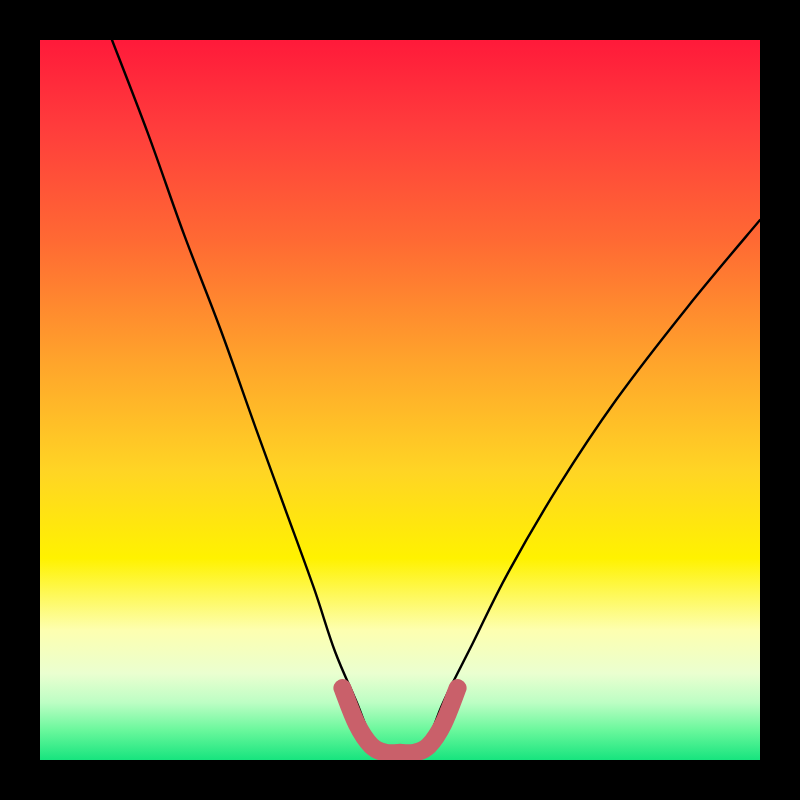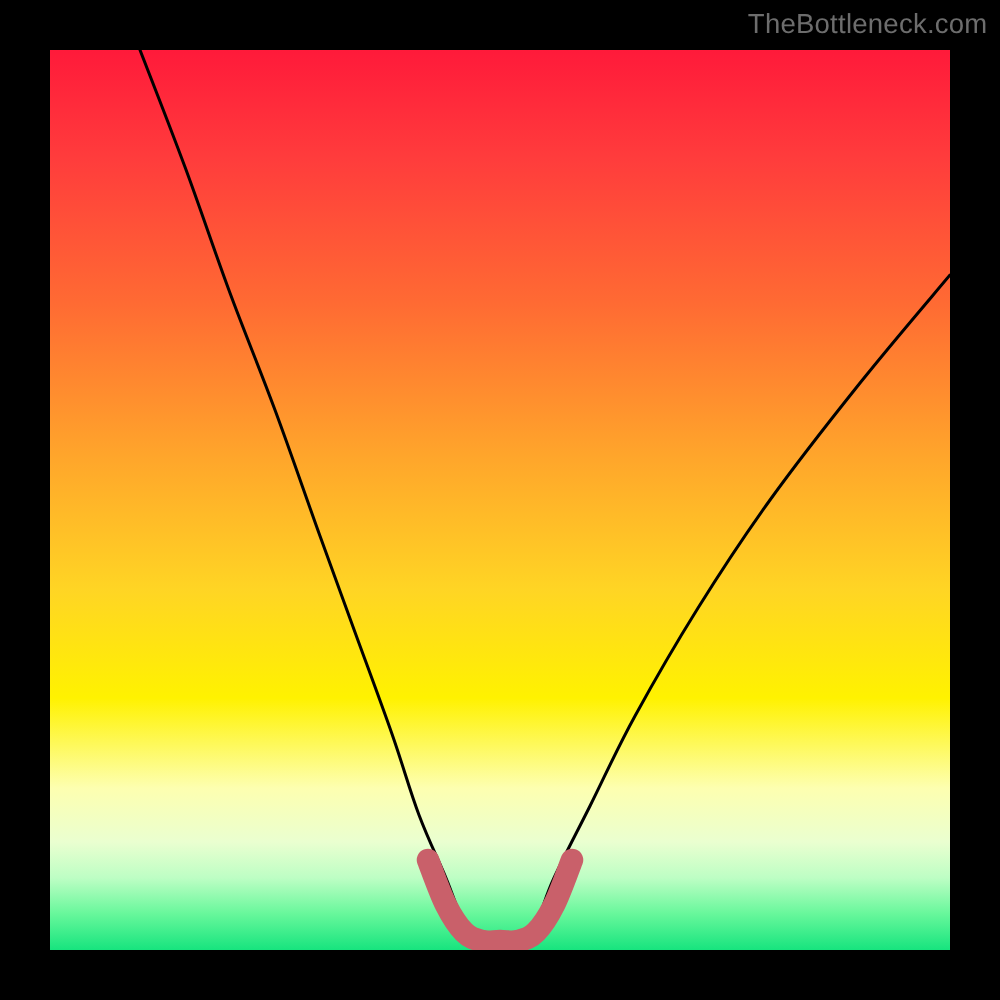--- a/index.html
+++ b/index.html
@@ -55,21 +55,20 @@
     top: 0;
     width: 720px;
     height: 720px;
   }
 </style>
 </head>
 <body>
 
 <div class="frame">
 
-  <div class="watermark">TheBottleneck.com</div>
 
   <div class="plot-area">
     <svg class="curve" viewBox="0 0 720 720" preserveAspectRatio="none">
       <path id="main-curve" fill="none" stroke="#000000" stroke-width="2.4" stroke-linecap="round" d="M 72.0 0.0 C 78.5 16.8, 95.0 58.6, 108.0 93.6 C 121.0 128.6, 131.0 159.4, 144.0 194.4 C 157.0 229.4, 167.0 253.0, 180.0 288.0 C 193.0 323.0, 204.3 356.4, 216.0 388.8 C 227.7 421.2, 234.4 439.5, 244.8 468.0 C 255.2 496.5, 264.5 521.3, 273.6 547.2 C 282.7 573.1, 287.4 591.3, 295.2 612.0 C 303.0 632.7, 310.3 646.8, 316.8 662.4 C 323.3 678.0, 326.0 689.3, 331.2 698.4 C 336.4 707.5, 340.4 709.6, 345.6 712.8 C 350.8 716.0, 354.8 716.4, 360.0 716.4 C 365.2 716.4, 369.2 716.0, 374.4 712.8 C 379.6 709.6, 383.6 707.5, 388.8 698.4 C 394.0 689.3, 395.4 679.2, 403.2 662.4 C 411.0 645.6, 420.3 628.1, 432.0 604.8 C 443.7 581.5, 452.4 561.3, 468.0 532.8 C 483.6 504.3, 499.0 477.5, 518.4 446.4 C 537.8 415.3, 552.7 392.4, 576.0 360.0 C 599.3 327.6, 622.1 298.8, 648.0 266.4 C 673.9 234.0, 707.0 195.6, 720.0 180.0"></path>
       <path id="tol-band" fill="none" stroke="#c9606a" stroke-width="18" stroke-linecap="round" stroke-linejoin="round" d="M 302.4 648.0 C 305.0 654.5, 311.6 673.6, 316.8 684.0 C 322.0 694.4, 326.0 700.4, 331.2 705.6 C 336.4 710.8, 340.4 711.5, 345.6 712.8 C 350.8 714.1, 354.8 712.8, 360.0 712.8 C 365.2 712.8, 369.2 714.1, 374.4 712.8 C 379.6 711.5, 383.6 710.8, 388.8 705.6 C 394.0 700.4, 398.0 694.4, 403.2 684.0 C 408.4 673.6, 415.0 654.5, 417.6 648.0"></path>
     </svg>
   </div>
 
 </div>
 

